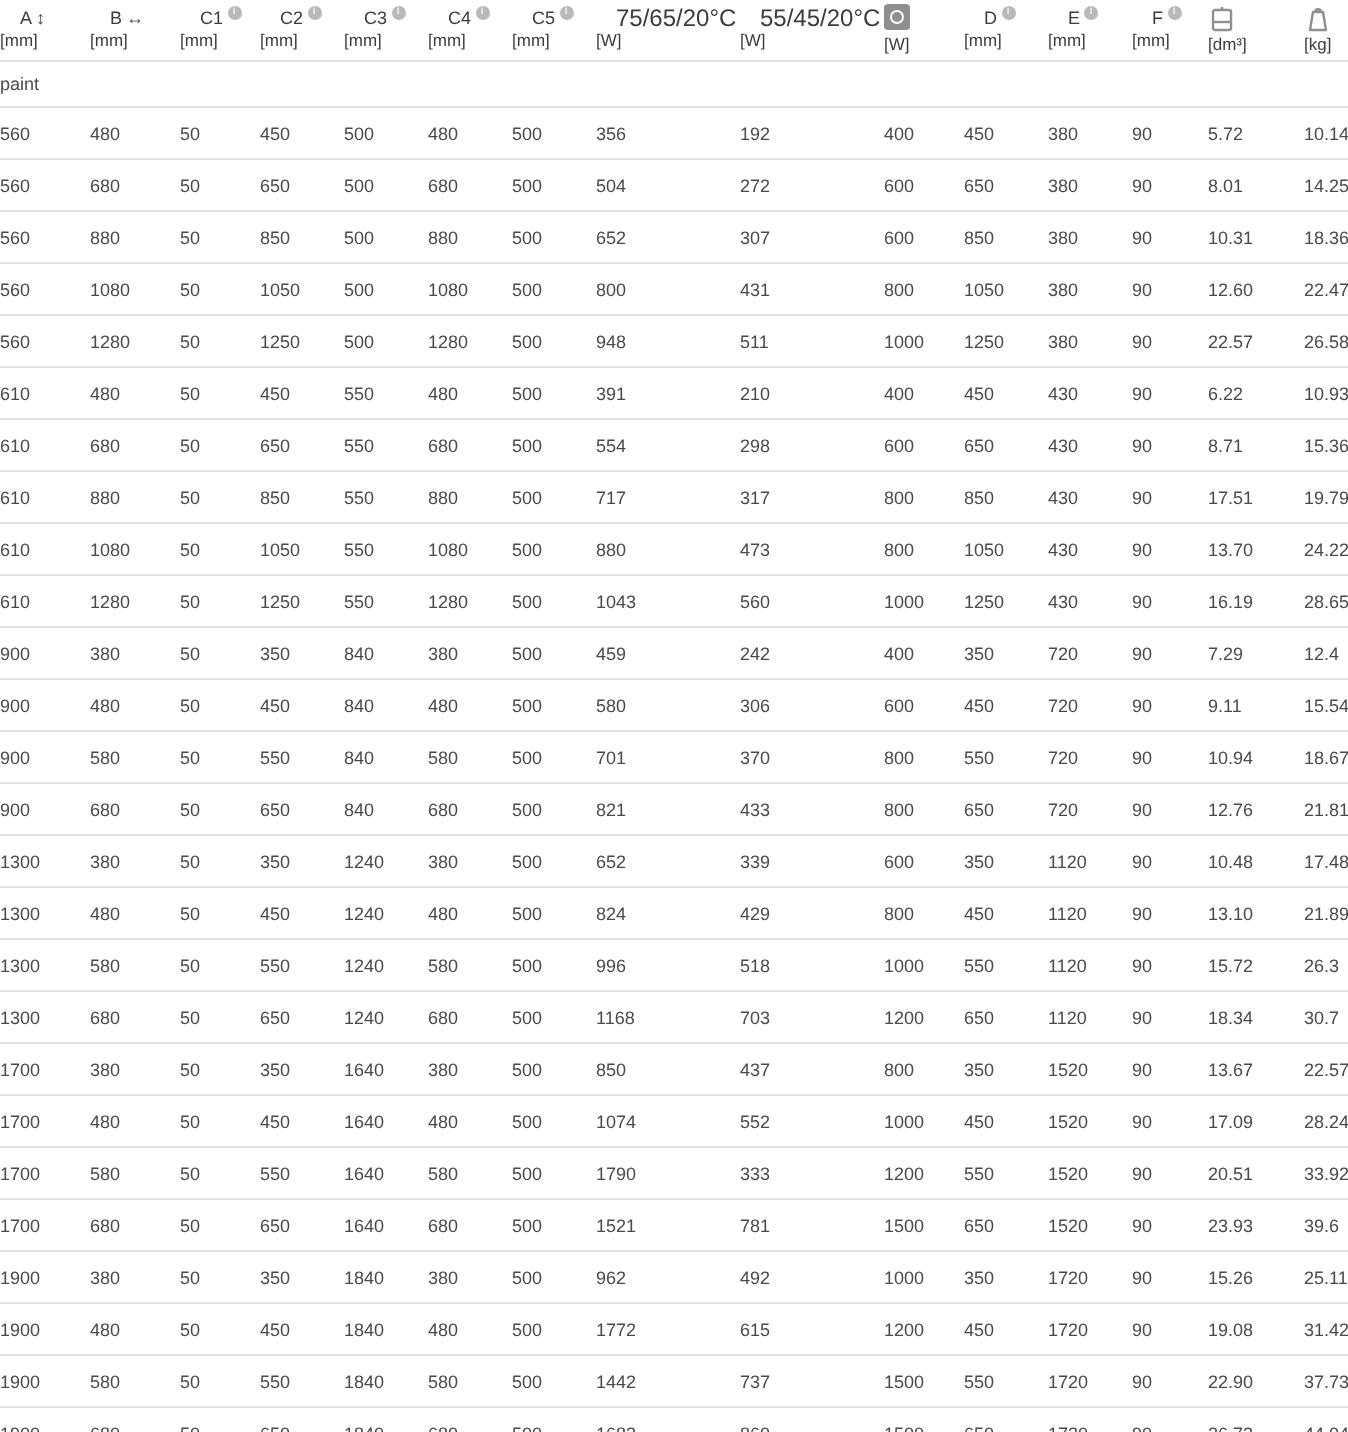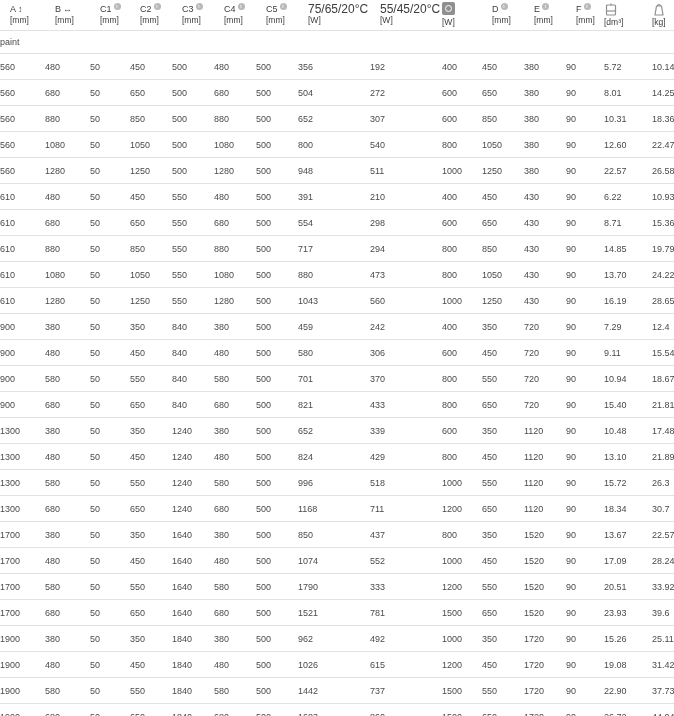--- a/index.html
+++ b/index.html
@@ -38,21 +38,20 @@
     line-height: 11px;
     font-size: 12px;
     color: #3c3c3c;
     padding-left: 10px;
   }
   .hdr-unit {
     display: block;
     line-height: 11px;
     font-size: 8.5px;
     color: #3c3c3c;
-    padding-left: 10px;
   }
   .hdr-label-row {
     display: flex;
     align-items: flex-start;
     gap: 2px;
     padding-left: 10px;
   }
   .hdr-label-row .lbl {
     font-size: 9px;
     color: #3c3c3c;
@@ -321,21 +320,21 @@
       </tr>
       <tr>
         <td>560</td>
         <td>1080</td>
         <td>50</td>
         <td>1050</td>
         <td>500</td>
         <td>1080</td>
         <td>500</td>
         <td>800</td>
-        <td>540</td>
+        <td>431</td>
         <td>800</td>
         <td>1050</td>
         <td>380</td>
         <td>90</td>
         <td>12.60</td>
         <td>22.47</td>
       </tr>
       <tr>
         <td>560</td>
         <td>1280</td>
@@ -389,26 +388,26 @@
       </tr>
       <tr>
         <td>610</td>
         <td>880</td>
         <td>50</td>
         <td>850</td>
         <td>550</td>
         <td>880</td>
         <td>500</td>
         <td>717</td>
-        <td>294</td>
+        <td>317</td>
         <td>800</td>
         <td>850</td>
         <td>430</td>
         <td>90</td>
-        <td>14.85</td>
+        <td>17.51</td>
         <td>19.79</td>
       </tr>
       <tr>
         <td>610</td>
         <td>1080</td>
         <td>50</td>
         <td>1050</td>
         <td>550</td>
         <td>1080</td>
         <td>500</td>
@@ -496,21 +495,21 @@
         <td>650</td>
         <td>840</td>
         <td>680</td>
         <td>500</td>
         <td>821</td>
         <td>433</td>
         <td>800</td>
         <td>650</td>
         <td>720</td>
         <td>90</td>
-        <td>15.40</td>
+        <td>12.76</td>
         <td>21.81</td>
       </tr>
       <tr>
         <td>1300</td>
         <td>380</td>
         <td>50</td>
         <td>350</td>
         <td>1240</td>
         <td>380</td>
         <td>500</td>
@@ -559,21 +558,21 @@
       </tr>
       <tr>
         <td>1300</td>
         <td>680</td>
         <td>50</td>
         <td>650</td>
         <td>1240</td>
         <td>680</td>
         <td>500</td>
         <td>1168</td>
-        <td>711</td>
+        <td>703</td>
         <td>1200</td>
         <td>650</td>
         <td>1120</td>
         <td>90</td>
         <td>18.34</td>
         <td>30.7</td>
       </tr>
       <tr>
         <td>1700</td>
         <td>380</td>
@@ -660,21 +659,21 @@
         <td>25.11</td>
       </tr>
       <tr>
         <td>1900</td>
         <td>480</td>
         <td>50</td>
         <td>450</td>
         <td>1840</td>
         <td>480</td>
         <td>500</td>
-        <td>1026</td>
+        <td>1772</td>
         <td>615</td>
         <td>1200</td>
         <td>450</td>
         <td>1720</td>
         <td>90</td>
         <td>19.08</td>
         <td>31.42</td>
       </tr>
       <tr>
         <td>1900</td>

